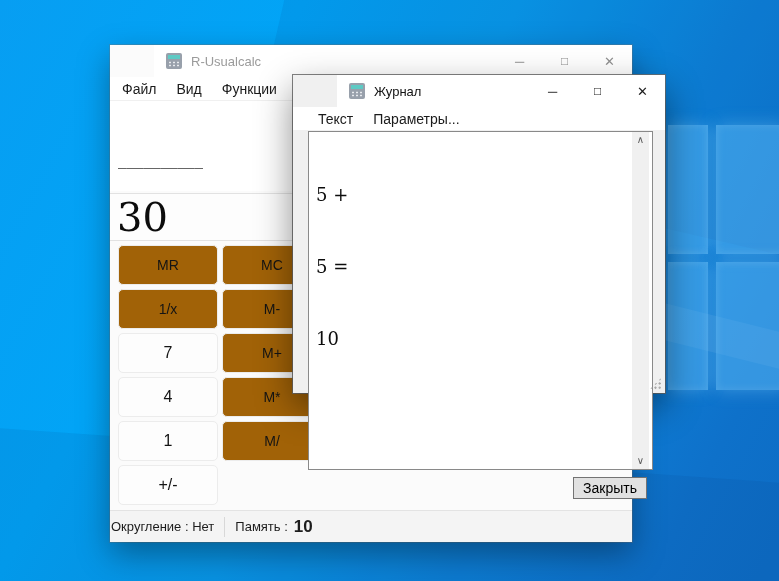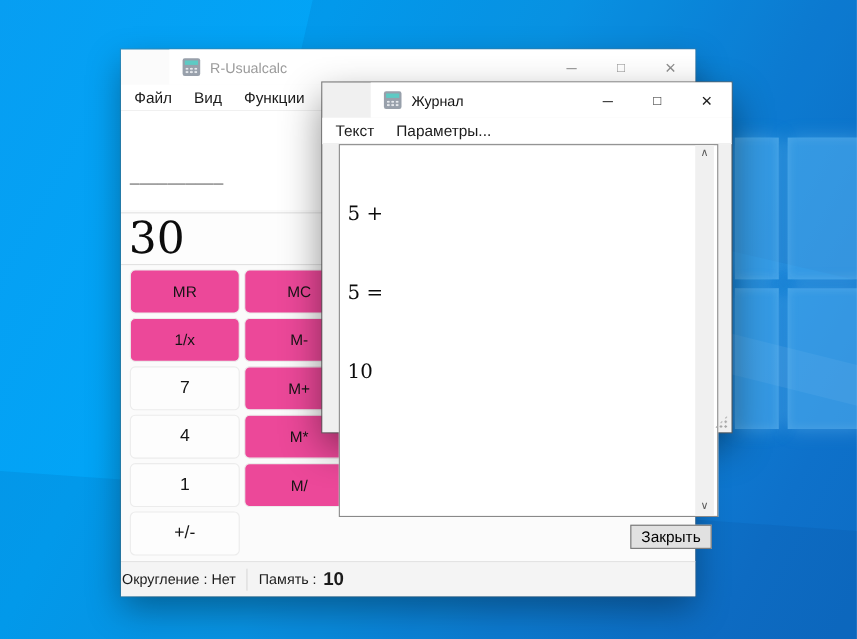--- a/index.html
+++ b/index.html
@@ -89,21 +89,21 @@
     background: #fdfdfd; border: 1px solid #e2e2e2; border-left: none; border-right: none;
     font-size: 40px; line-height: 46px; color: #0c0c0c;
     padding-left: 7px; overflow: hidden;
   }
   .calc-buttons {
     padding: 4px 0 0 8px;
     display: grid; grid-template-columns: 104px 104px;
   }
   .calc-btn {
     width: 100px; height: 40px; margin-bottom: 4px;
-    background: #ec4899; border: 1px solid #ececec; border-radius: 5px;
+    background: #a16207; border: 1px solid #ececec; border-radius: 5px;
     display: flex; align-items: center; justify-content: center;
     font-size: 14px; color: #141414;
   }
   .calc-btn.num { background: #fdfdfd; font-size: 16px; }
   .calc-statusbar {
     position: absolute; left: 0; right: 0; bottom: 0; height: 32px;
     background: #f4f4f4; border-top: 1px solid #e3e3e3;
     display: flex; align-items: center; padding-left: 1px;
     font-size: 13px; color: #1c1c1c;
   }
@@ -112,21 +112,21 @@
 
   
   .journal-window {
     left: 293px; top: 75px; width: 372px; height: 318px;
     background: #f0f0f0;
     box-shadow: 0 14px 34px rgba(0,0,0,0.45), 0 0 0 1px rgba(110,110,110,0.85);
     z-index: 10;
   }
   .journal-window .titlebar .title-text { color: #121212; }
   .journal-window .cap-btn { color: #1a1a1a; }
-  .journal-window .menubar { padding-left: 2px; text-align: center; }
+  .journal-window .menubar { padding-left: 15px; text-align: center; }
   .journal-textarea {
     position: absolute; left: 15px; top: 56px; width: 345px; height: 339px;
     background: #ffffff; border: 1px solid #898989;
     font-size: 18px; line-height: 24px; color: #0c0c0c;
     padding: 3px 24px 0 7px; overflow: hidden; white-space: pre;
   }
   .journal-scrollbar {
     position: absolute; right: 16px; top: 57px; width: 17px; height: 337px;
     background: #f0f0f0; display: flex; flex-direction: column;
     align-items: center; justify-content: space-between;

